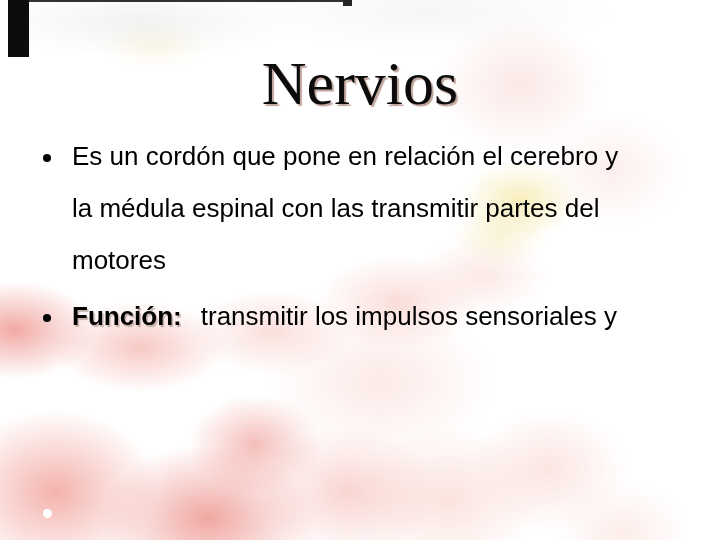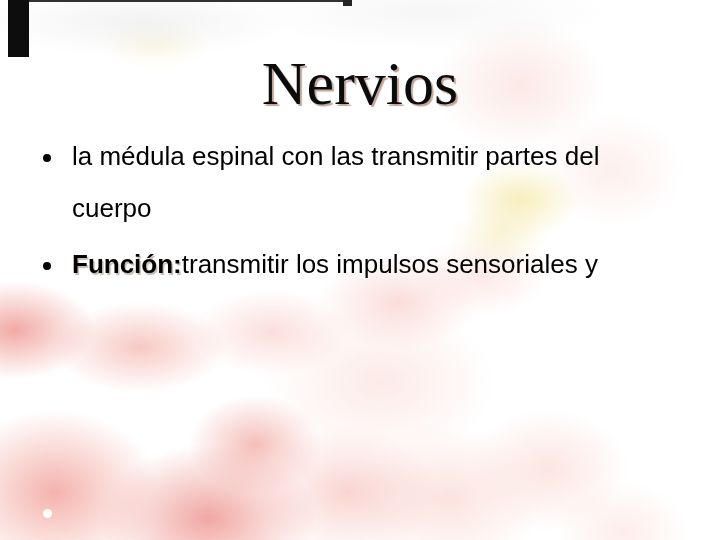--- a/index.html
+++ b/index.html
@@ -79,21 +79,21 @@
   .bullet .dot{
     position:absolute;left:3px;top:24px;
     width:8px;height:8px;border-radius:50%;
     background:var(--text);
   }
   .bullet-2{margin-top:4px;}
   .bold-lead{
     font-weight:bold;
     text-shadow:1.5px 1.5px 1px rgba(150,130,120,0.55);
   }
-  .after-bold{}
+  .after-bold{margin-left:19px;}
   .hidden-dot{
     position:absolute;left:43px;top:509px;
     width:9px;height:9px;border-radius:50%;
     background:var(--hidden-dot);
   }
 </style>
 </head>
 <body>
 
 <div class="slide">
@@ -102,22 +102,23 @@
   <div class="top-bar"></div>
   <div class="top-line"></div>
   <div class="top-tick"></div>
 
   <h1 class="title">Nervios</h1>
 
   <div class="content">
 
     <div class="bullet">
       <span class="dot"></span>
+      <div class="line">Es un cordón que pone en relación el cerebro y</div>
       <div class="line">la médula espinal con las transmitir partes del</div>
-      <div class="line">cuerpo</div>
+      <div class="line">motores</div>
     </div>
 
     <div class="bullet bullet-2">
       <span class="dot"></span>
       <div class="line"><span class="bold-lead">Función:</span><span class="after-bold">transmitir los impulsos sensoriales y</span></div>
     </div>
 
   </div>
 
   <div class="hidden-dot"></div>

